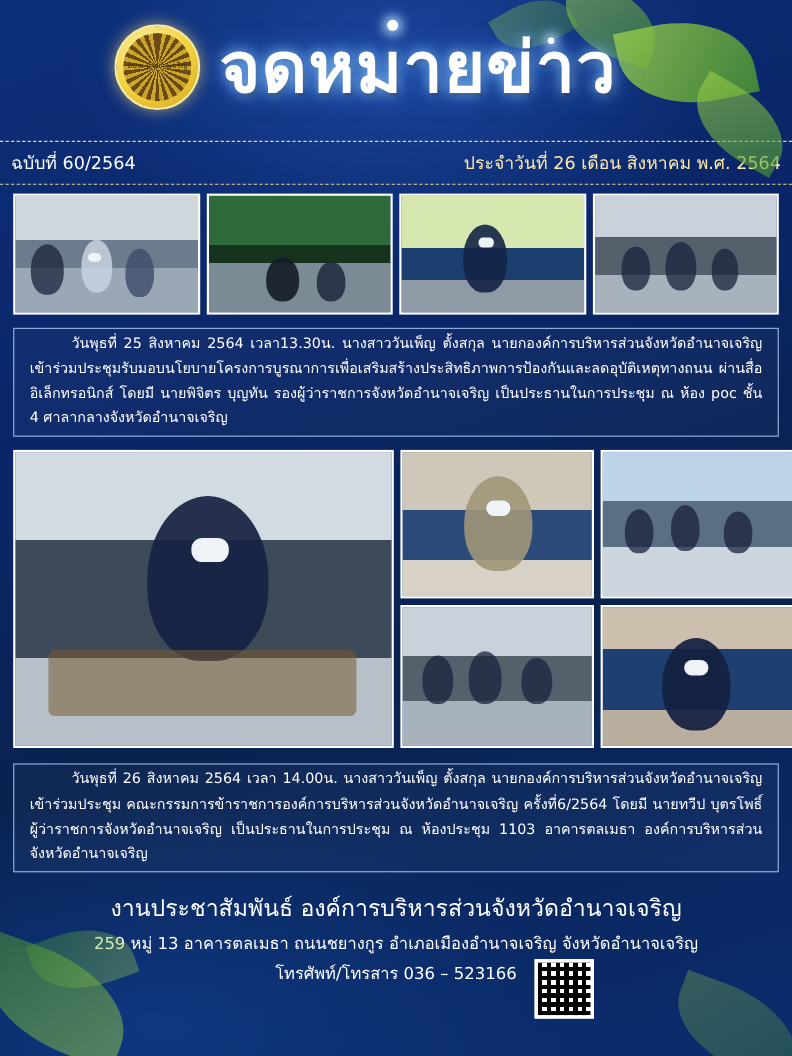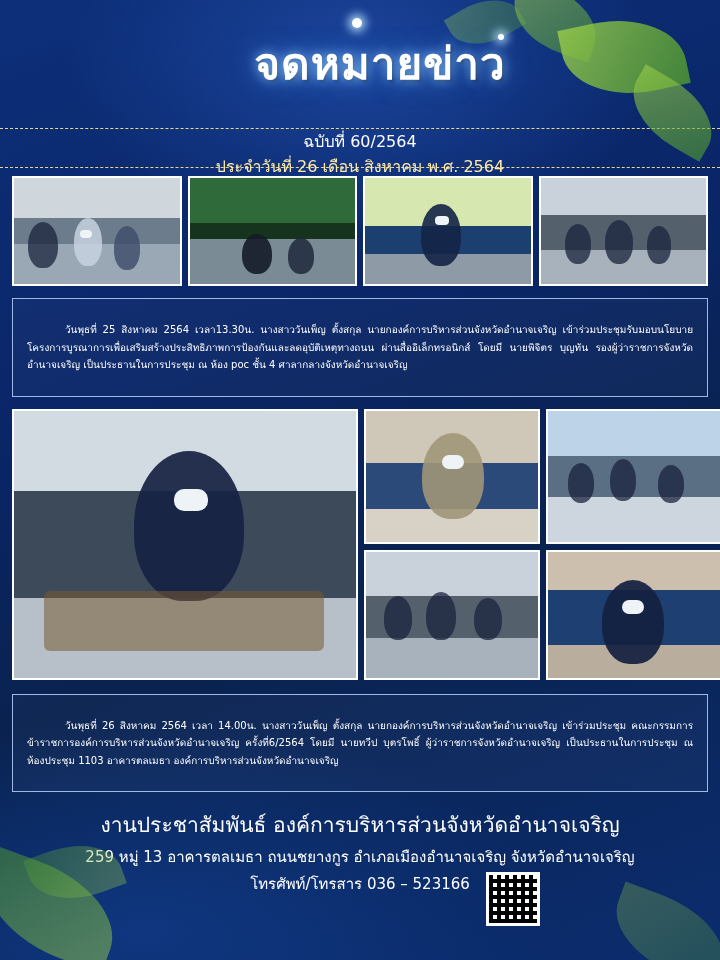--- a/index.html
+++ b/index.html
@@ -51,21 +51,21 @@
   }
   .logo .seal {
     width: 62px; height: 62px; border-radius: 50%;
     background: repeating-conic-gradient(#6b4b12 0 8deg, #caa52c 8deg 16deg);
     display: flex; align-items: center; justify-content: center;
     font-size: 7px; color: #3a2a05; text-align: center; line-height: 1.05;
     font-family: "DejaVu Sans", sans-serif;
   }
   .title-wrap { text-align: center; margin-left: 40px; }
   .main-title {
-    font-size: 44px;
+    font-size: 64px;
     font-weight: bold;
     color: #ffffff;
     letter-spacing: 1px;
     text-shadow: 0 0 12px rgba(140,200,255,.9), 0 0 26px rgba(90,160,255,.7), 2px 2px 3px rgba(0,0,0,.45);
     line-height: 1.05;
     text-align: right;
   }
   .sub-title {
     font-size: 20px;
     color: #ffffff;
@@ -80,24 +80,23 @@
   .sparkle.s2 { top: 34px; left: 498px; width:6px; height:6px; }
 
   
   .issue-bar {
     height: 40px;
     border-top: 1px dashed #e8d98a;
     border-bottom: 1px dashed #e8d98a;
     display: flex;
     align-items: center;
     justify-content: space-between;
-    padding: 0 34px;
+    padding: 0 10px;
     color: #ffe9a8;
     font-size: 16px;
-    flex-direction: column;
   }
   .issue-no { color: #ffffff; }
   .issue-date { color: #ffe9a8; }
 
   
   .strip {
     display: flex;
     gap: 6px;
     padding: 8px 12px 4px 12px;
   }
@@ -120,24 +119,24 @@
   .room-h { background: linear-gradient(180deg,#cdbfae 0 30%, #1d3f72 30% 74%, #b9ad9e 74% 100%); }
   .figure {
     position: absolute; border-radius: 50% 50% 44% 44%;
     background: rgba(25,35,60,.75);
   }
   .mask { position:absolute; width: 12px; height: 8px; background:#eef3f7; border-radius: 4px; }
 
   
   .textblock {
     margin: 8px 12px;
-    padding: 22px 14px;
+    padding: 3px 14px;
     border: 1px solid #9fb8e6;
     color: #ffffff;
-    font-size: 10px;
+    font-size: 13px;
     line-height: 1.75;
     text-align: justify;
     text-indent: 38px;
     background: rgba(255,255,255,0.03);
   }
 
   
   .collage {
     display: grid;
     grid-template-columns: 346px 176px 176px;
@@ -172,20 +171,23 @@
 <body>
 
 <div class="page">
 
   <div class="leaf l4"></div>
   <div class="leaf l1"></div>
   <div class="leaf l2"></div>
   <div class="leaf l3"></div>
 
   <div class="header">
+    <div class="logo">
+      <div class="seal">อบจ. อำนาจเจริญ</div>
+    </div>
     <div class="sparkle s1"></div>
     <div class="sparkle s2"></div>
     <div class="title-wrap">
       <div class="main-title">จดหมายข่าว</div>
     </div>
   </div>
 
   <div class="issue-bar">
     <div class="issue-no">ฉบับที่  60/2564</div>
     <div class="issue-date">ประจำวันที่ 26 เดือน  สิงหาคม พ.ศ. 2564</div>

